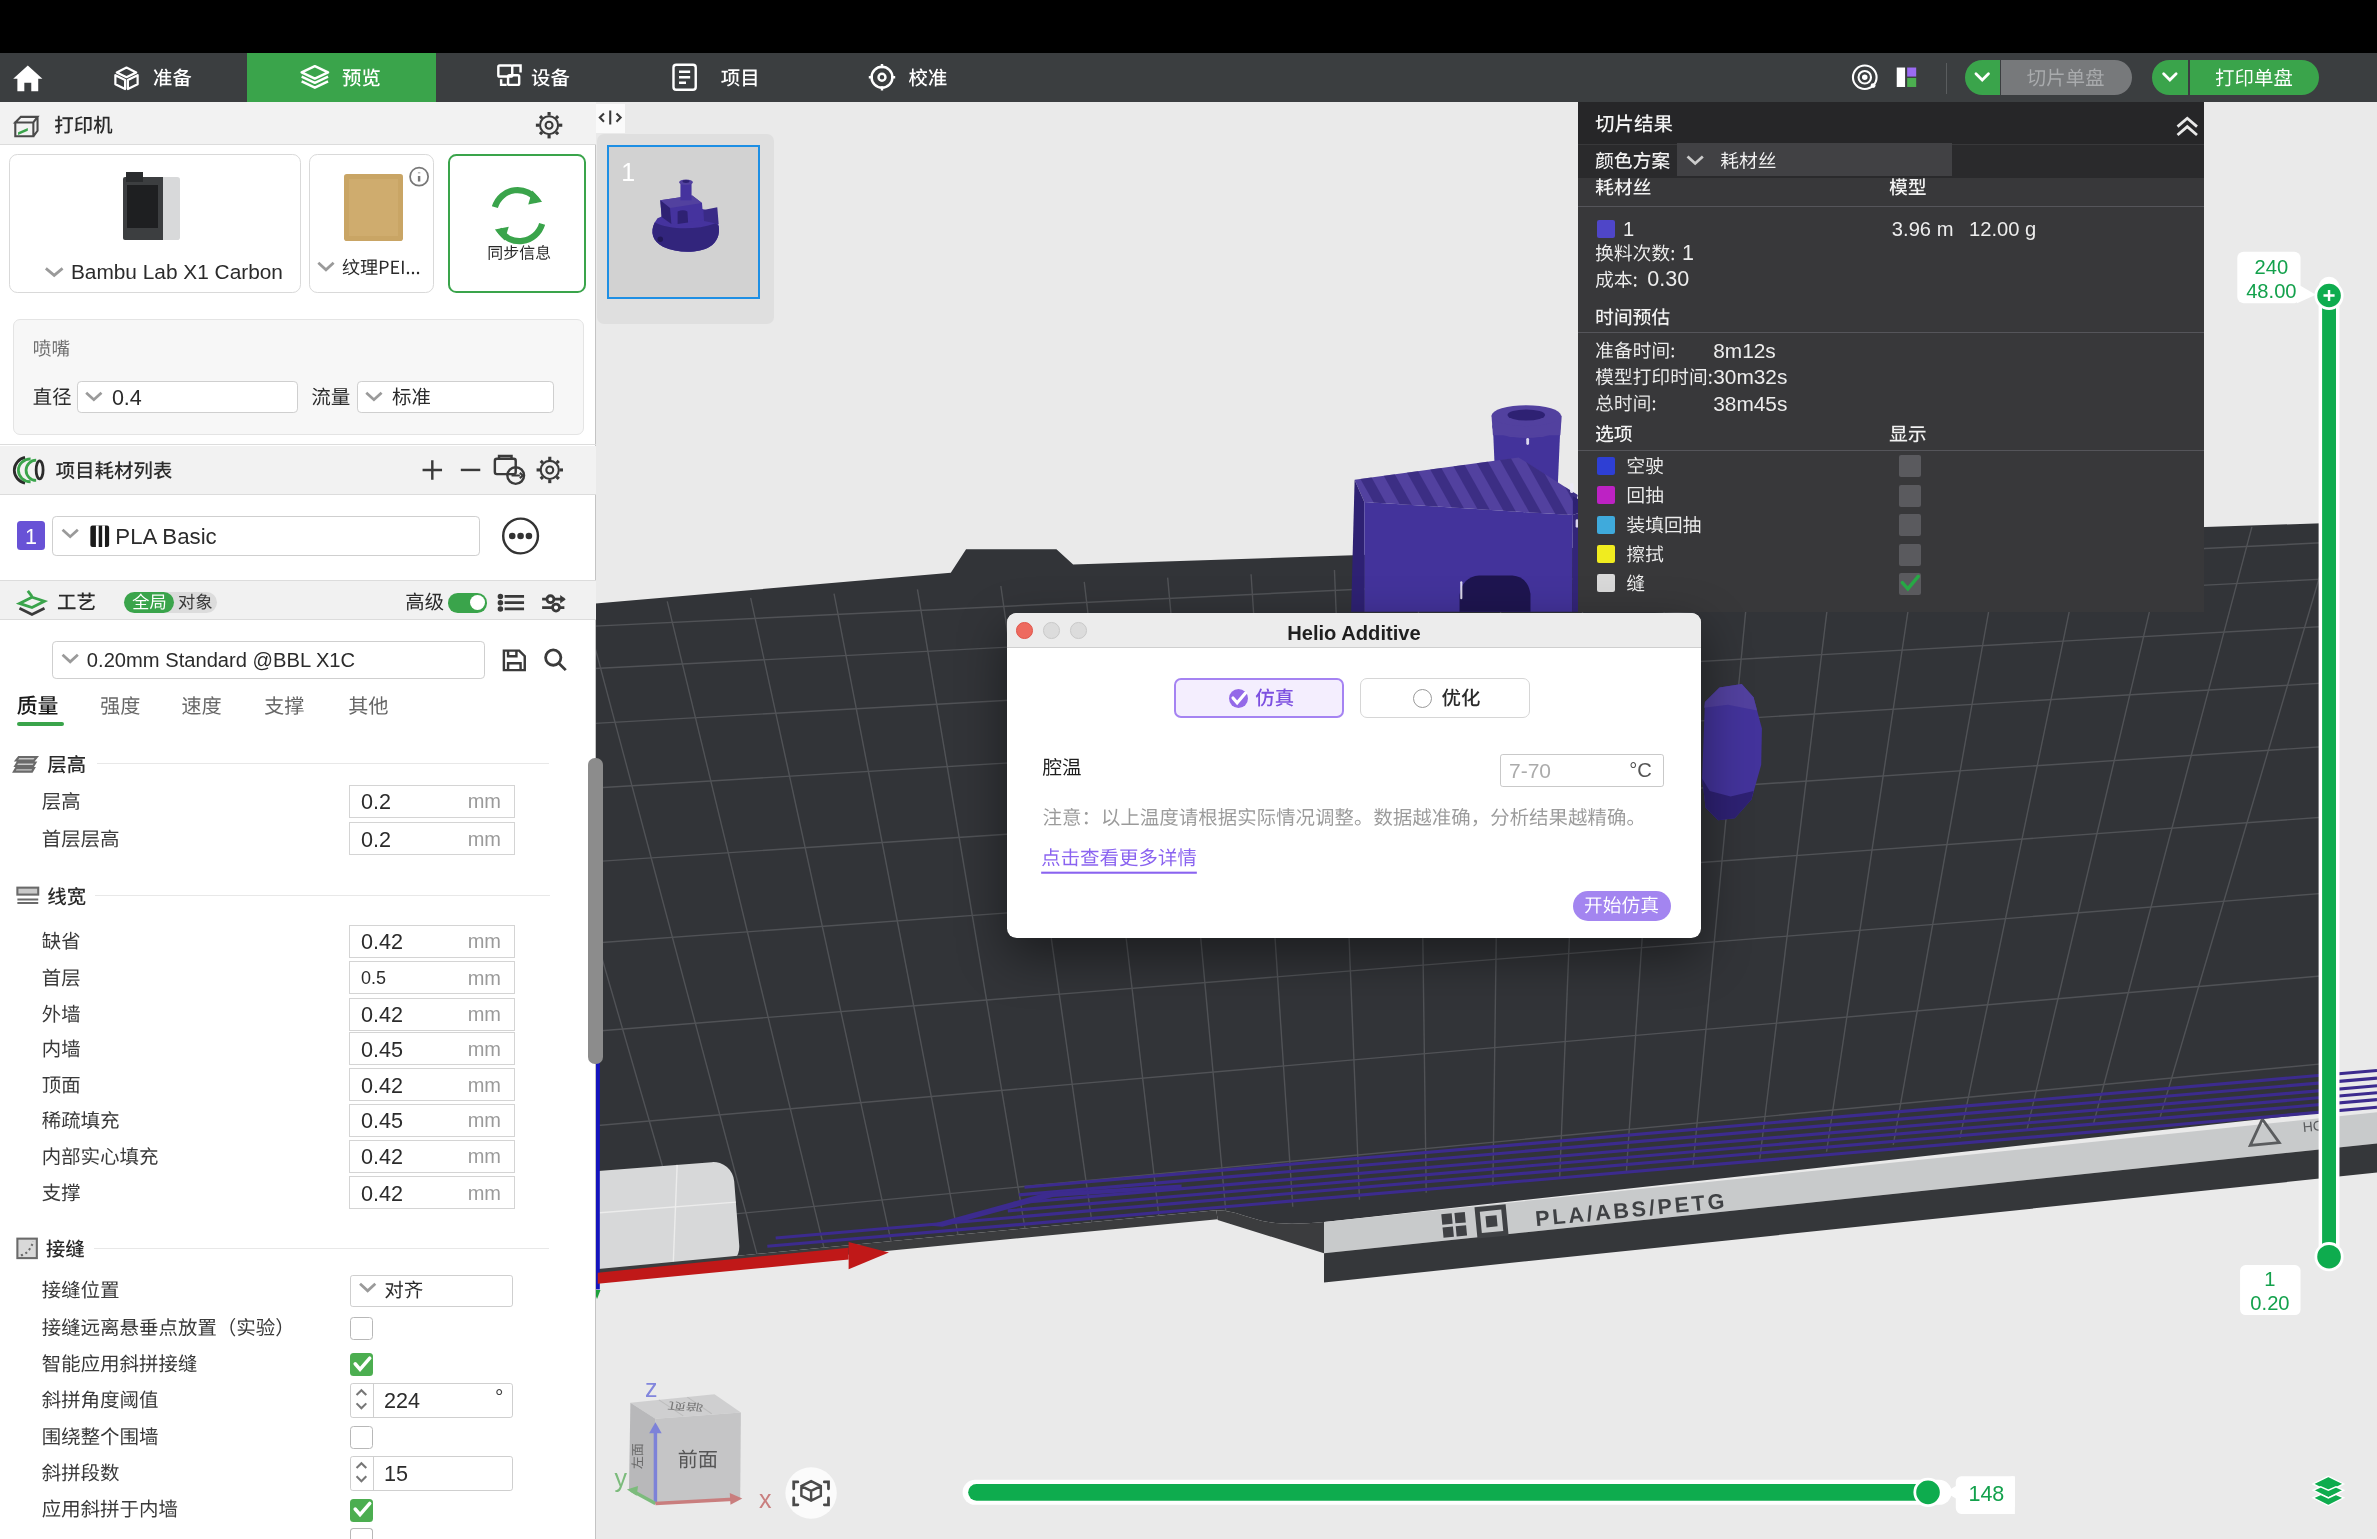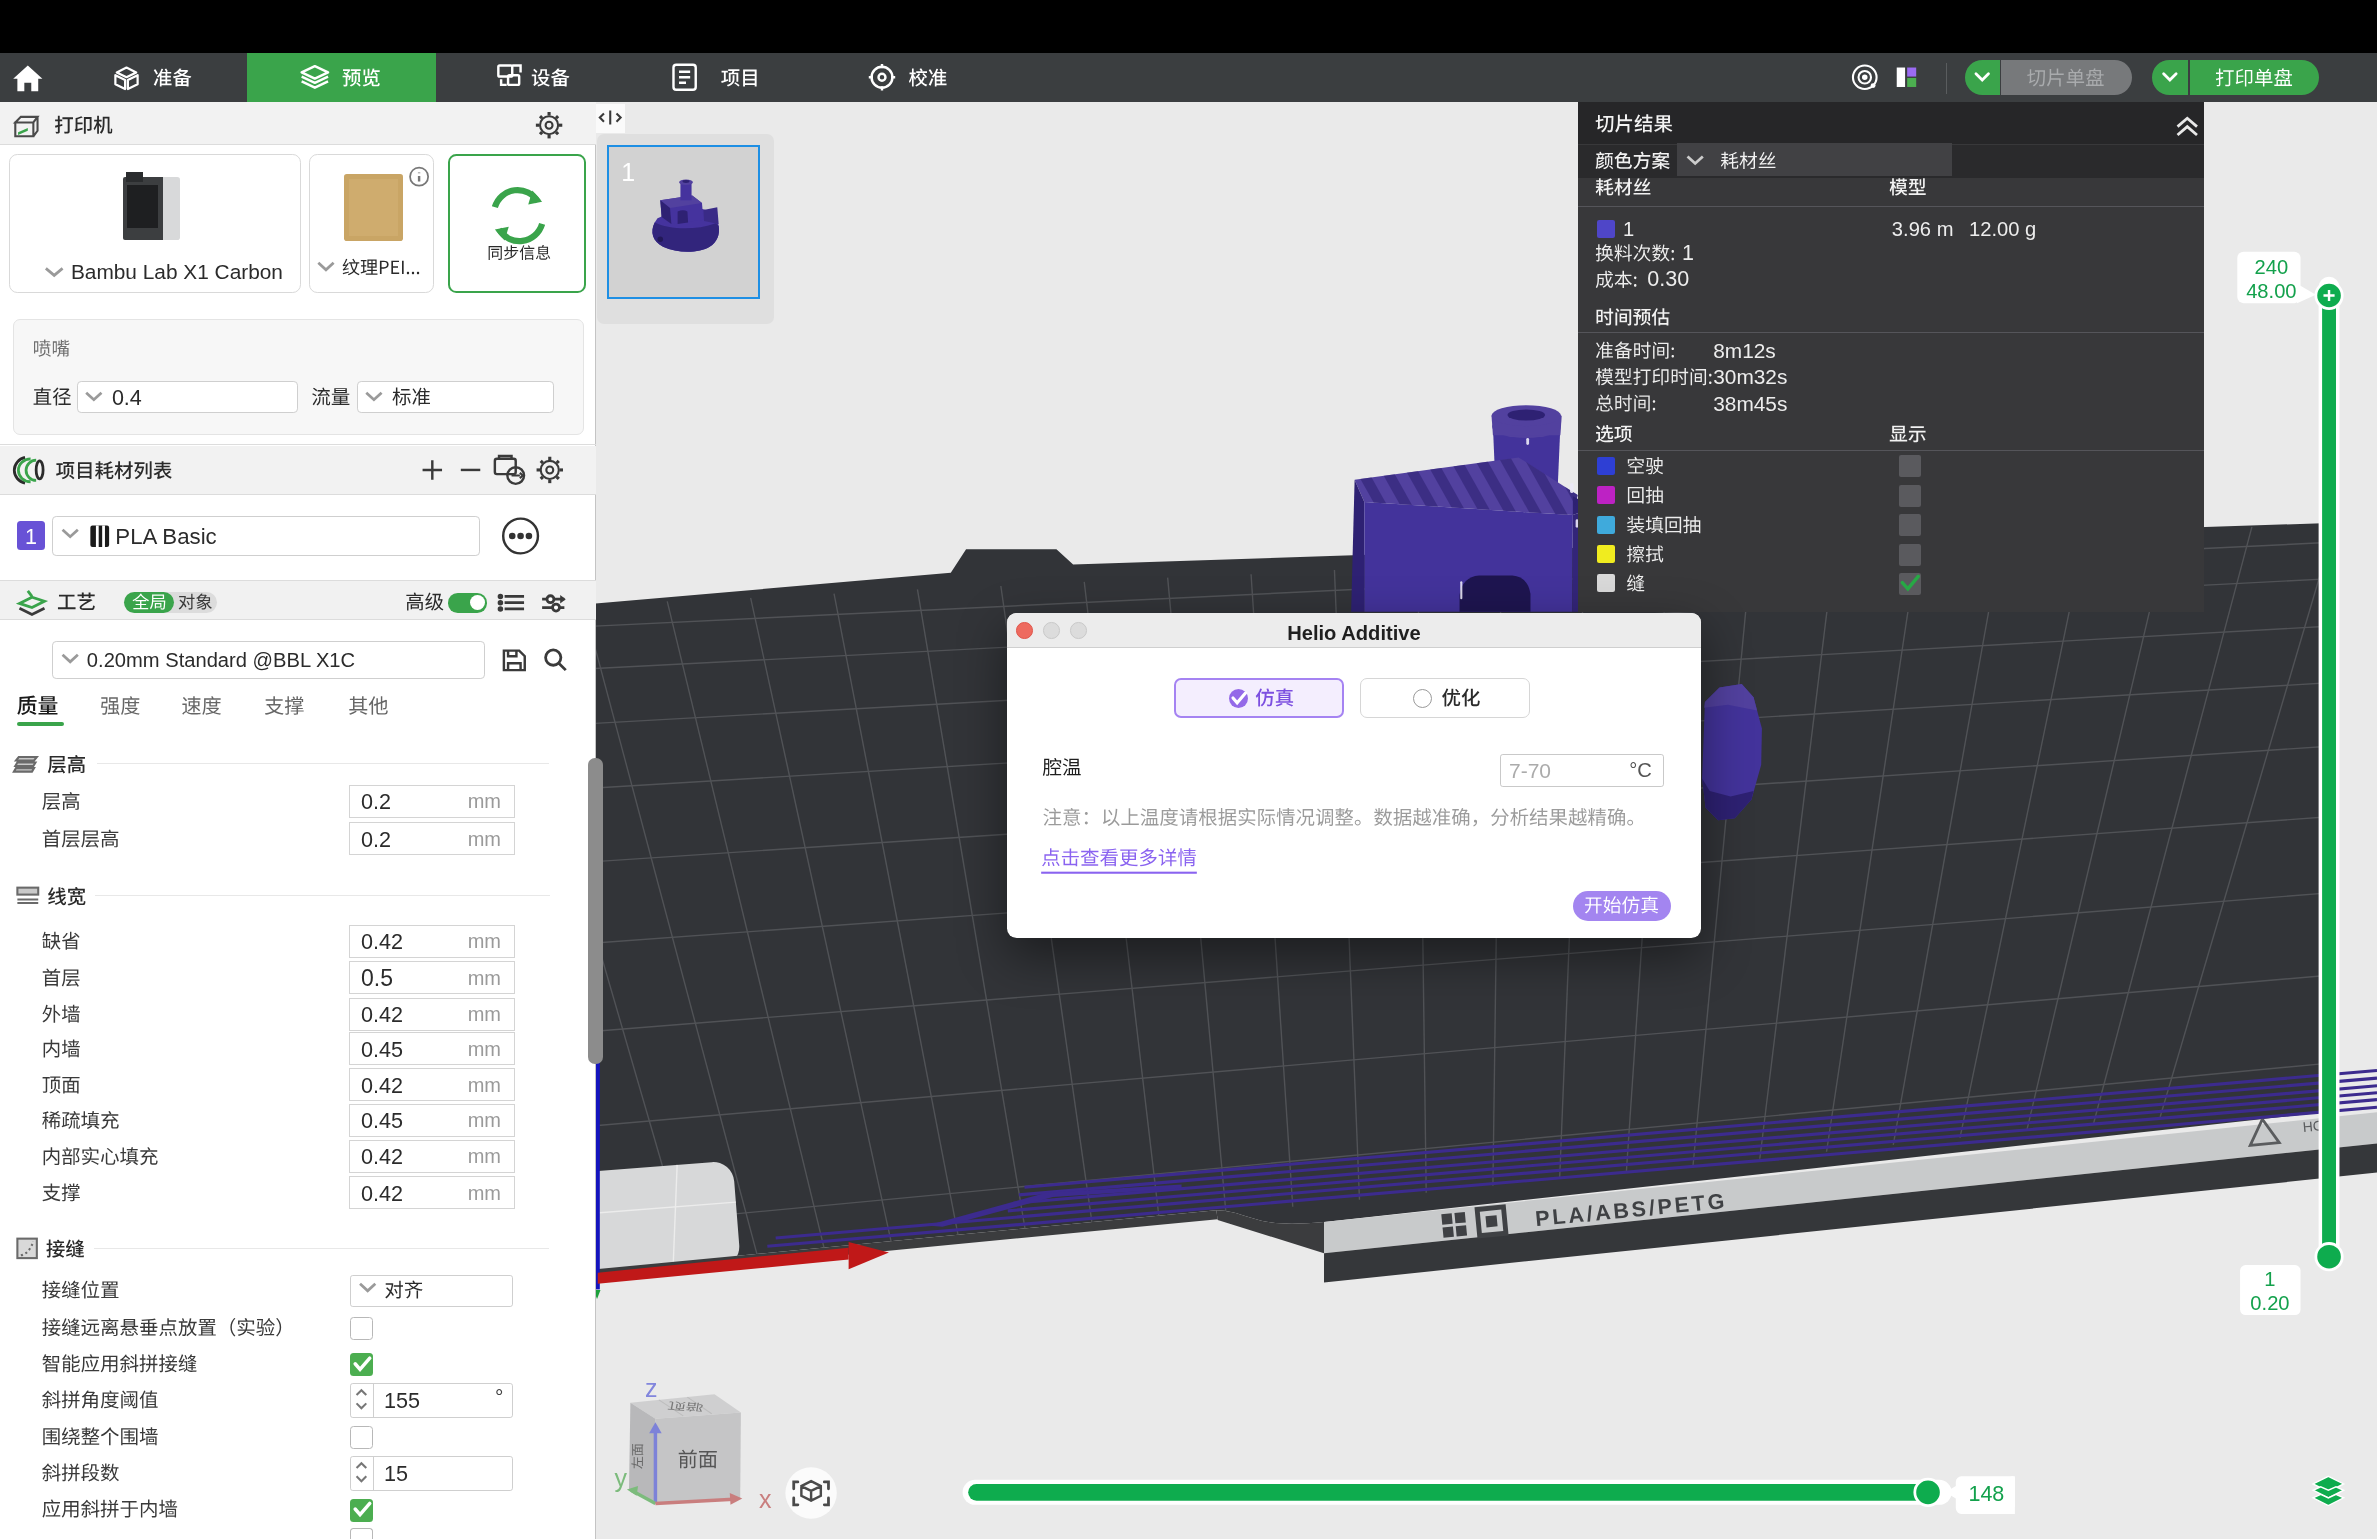--- a/index.html
+++ b/index.html
@@ -162,21 +162,21 @@
 <div style="left:349px;top:785px;width:166px;height:33px;background:#fff;border:1.4px solid #D4D4D4;box-sizing:border-box"></div>
 <div style="left:361px;top:786px;width:104px;height:31px;line-height:31px;font-size:21.6px;color:#2b2b2b">0.2</div>
 <div style="left:445px;top:786px;width:56px;height:31px;line-height:31px;font-size:20px;color:#9a9a9a;text-align:right">mm</div>
 <div style="left:349px;top:822px;width:166px;height:33px;background:#fff;border:1.4px solid #D4D4D4;box-sizing:border-box"></div>
 <div style="left:361px;top:824px;width:104px;height:31px;line-height:31px;font-size:21.6px;color:#2b2b2b">0.2</div>
 <div style="left:445px;top:824px;width:56px;height:31px;line-height:31px;font-size:20px;color:#9a9a9a;text-align:right">mm</div>
 <div style="left:349px;top:925px;width:166px;height:33px;background:#fff;border:1.4px solid #D4D4D4;box-sizing:border-box"></div>
 <div style="left:361px;top:926px;width:104px;height:31px;line-height:31px;font-size:21.6px;color:#2b2b2b">0.42</div>
 <div style="left:445px;top:926px;width:56px;height:31px;line-height:31px;font-size:20px;color:#9a9a9a;text-align:right">mm</div>
 <div style="left:349px;top:961px;width:166px;height:33px;background:#fff;border:1.4px solid #D4D4D4;box-sizing:border-box"></div>
-<div style="left:361px;top:963px;width:104px;height:31px;line-height:31px;font-size:23px;color:#2b2b2b">0.5</div>
+<div style="left:361px;top:963px;width:104px;height:31px;line-height:31px;font-size:18px;color:#2b2b2b">0.5</div>
 <div style="left:445px;top:963px;width:56px;height:31px;line-height:31px;font-size:20px;color:#9a9a9a;text-align:right">mm</div>
 <div style="left:349px;top:998px;width:166px;height:33px;background:#fff;border:1.4px solid #D4D4D4;box-sizing:border-box"></div>
 <div style="left:361px;top:999px;width:104px;height:31px;line-height:31px;font-size:21.6px;color:#2b2b2b">0.42</div>
 <div style="left:445px;top:999px;width:56px;height:31px;line-height:31px;font-size:20px;color:#9a9a9a;text-align:right">mm</div>
 <div style="left:349px;top:1032px;width:166px;height:33px;background:#fff;border:1.4px solid #D4D4D4;box-sizing:border-box"></div>
 <div style="left:361px;top:1034px;width:104px;height:31px;line-height:31px;font-size:21.6px;color:#2b2b2b">0.45</div>
 <div style="left:445px;top:1034px;width:56px;height:31px;line-height:31px;font-size:20px;color:#9a9a9a;text-align:right">mm</div>
 <div style="left:349px;top:1068px;width:166px;height:33px;background:#fff;border:1.4px solid #D4D4D4;box-sizing:border-box"></div>
 <div style="left:361px;top:1070px;width:104px;height:31px;line-height:31px;font-size:21.6px;color:#2b2b2b">0.42</div>
 <div style="left:445px;top:1070px;width:56px;height:31px;line-height:31px;font-size:20px;color:#9a9a9a;text-align:right">mm</div>
@@ -190,21 +190,21 @@
 <div style="left:361px;top:1178px;width:104px;height:31px;line-height:31px;font-size:21.6px;color:#2b2b2b">0.42</div>
 <div style="left:445px;top:1178px;width:56px;height:31px;line-height:31px;font-size:20px;color:#9a9a9a;text-align:right">mm</div>
 <div style="left:350px;top:1275px;width:163px;height:32px;background:#fff;border:1.4px solid #CFCFCF;border-radius:2.8px;box-sizing:border-box"></div>
 <div style="left:350px;top:1317px;width:23px;height:23px;background:#fff;border:1.7px solid #B8B8B8;border-radius:3.5px;box-sizing:border-box"></div>
 <div style="left:350px;top:1353px;width:23px;height:23px;background:#4CAE50;border-radius:3.5px"></div>
 <div style="left:350px;top:1426px;width:23px;height:23px;background:#fff;border:1.7px solid #B8B8B8;border-radius:3.5px;box-sizing:border-box"></div>
 <div style="left:350px;top:1499px;width:23px;height:23px;background:#4CAE50;border-radius:3.5px"></div>
 <div style="left:350px;top:1528px;width:23px;height:11px;background:#fff;border:1.7px solid #B8B8B8;border-top-left-radius:3.5px;border-top-right-radius:3.5px;border-bottom:none;box-sizing:border-box"></div>
 <div style="left:350px;top:1383px;width:163px;height:35px;background:#fff;border:1.4px solid #CFCFCF;border-radius:2.8px;box-sizing:border-box"></div>
 <div style="left:373px;top:1383px;width:1.4px;height:35px;background:#CFCFCF"></div>
-<div style="left:384px;top:1385px;width:104px;height:31px;line-height:31px;font-size:21.6px;color:#2b2b2b">155</div>
+<div style="left:384px;top:1385px;width:104px;height:31px;line-height:31px;font-size:21.6px;color:#2b2b2b">224</div>
 <div style="left:350px;top:1456px;width:163px;height:35px;background:#fff;border:1.4px solid #CFCFCF;border-radius:2.8px;box-sizing:border-box"></div>
 <div style="left:373px;top:1456px;width:1.4px;height:35px;background:#CFCFCF"></div>
 <div style="left:384px;top:1458px;width:104px;height:31px;line-height:31px;font-size:21.6px;color:#2b2b2b">15</div>
 <div style="left:495px;top:1385px;width:21px;height:21px;font-size:21px;color:#444">°</div>
 <div style="left:588px;top:758px;width:14.6px;height:306px;background:#8C8C8C;border-radius:7px"></div>
 <div style="left:596px;top:104px;width:28.5px;height:28.5px;background:#FAFAFA"></div>
 <div style="left:597px;top:134px;width:177px;height:190px;background:#DFDFDF;border-radius:7px"></div>
 <div style="left:607px;top:145px;width:153px;height:154px;background:#D2D2D2;border:2.8px solid #1E8FE4;box-sizing:border-box"></div>
 <div style="left:1578px;top:102px;width:626px;height:510px;background:#38383A"></div>
 <div style="left:1578px;top:102px;width:626px;height:42px;background:#262628"></div>

